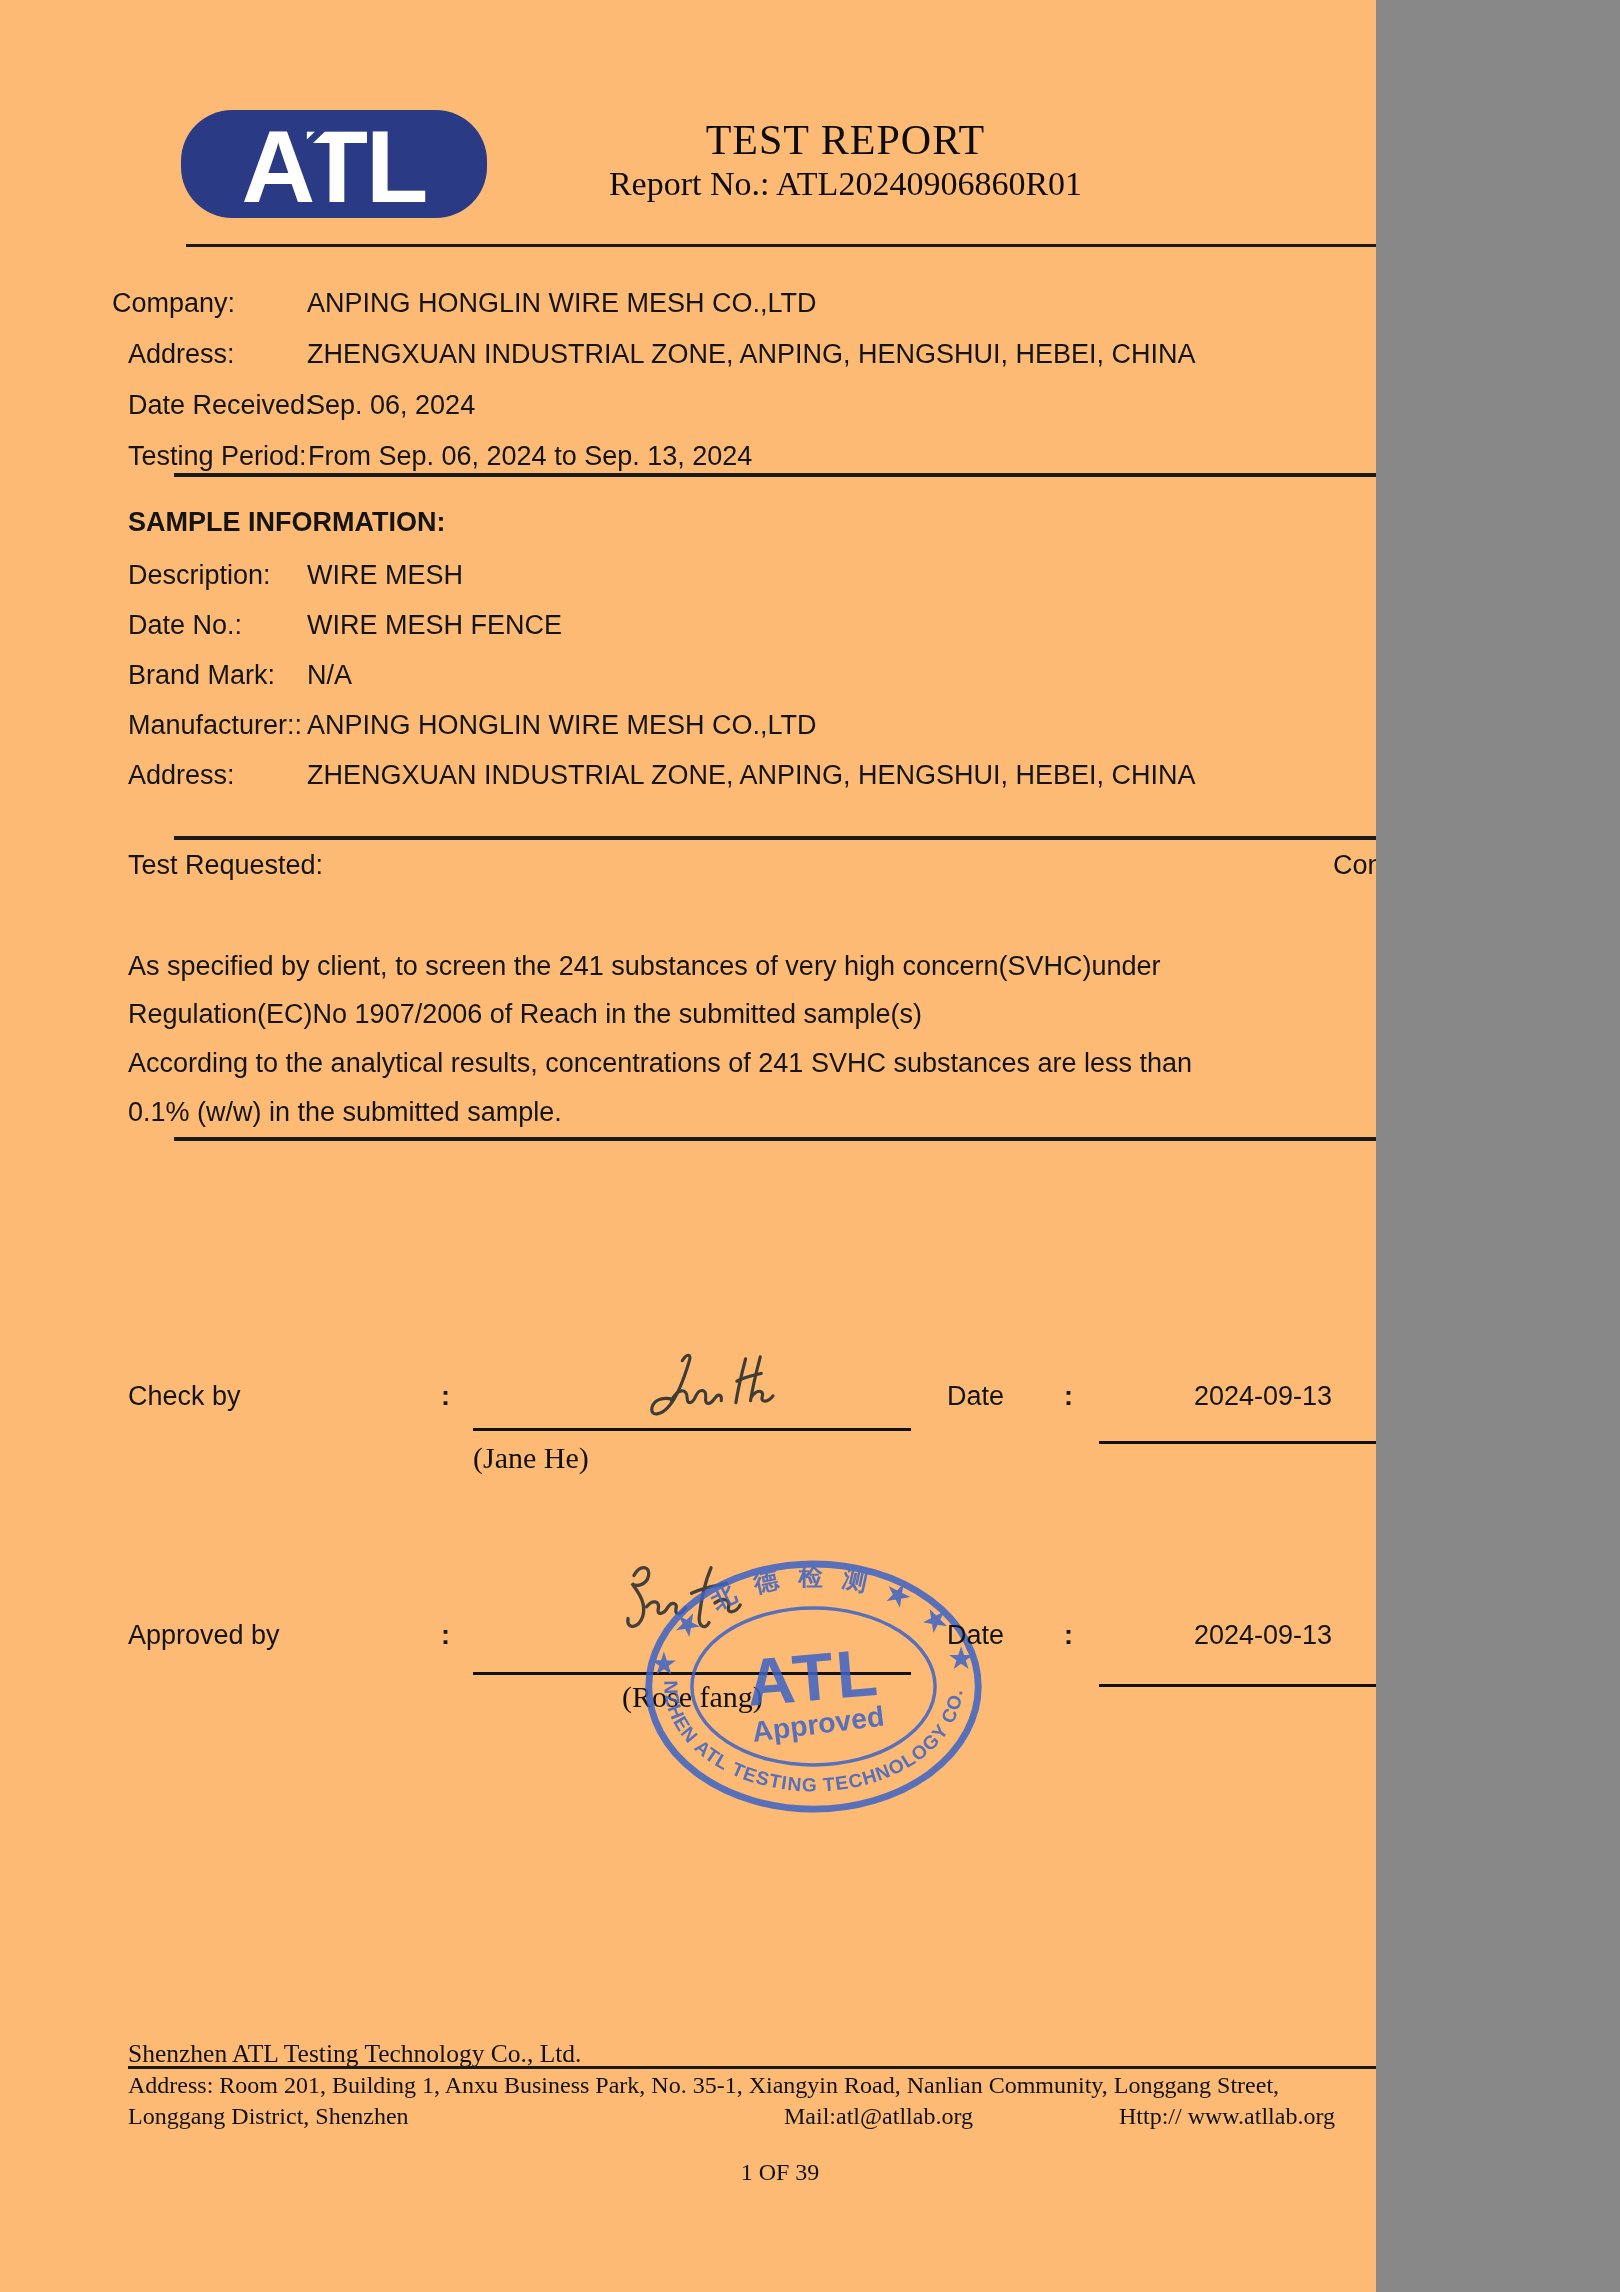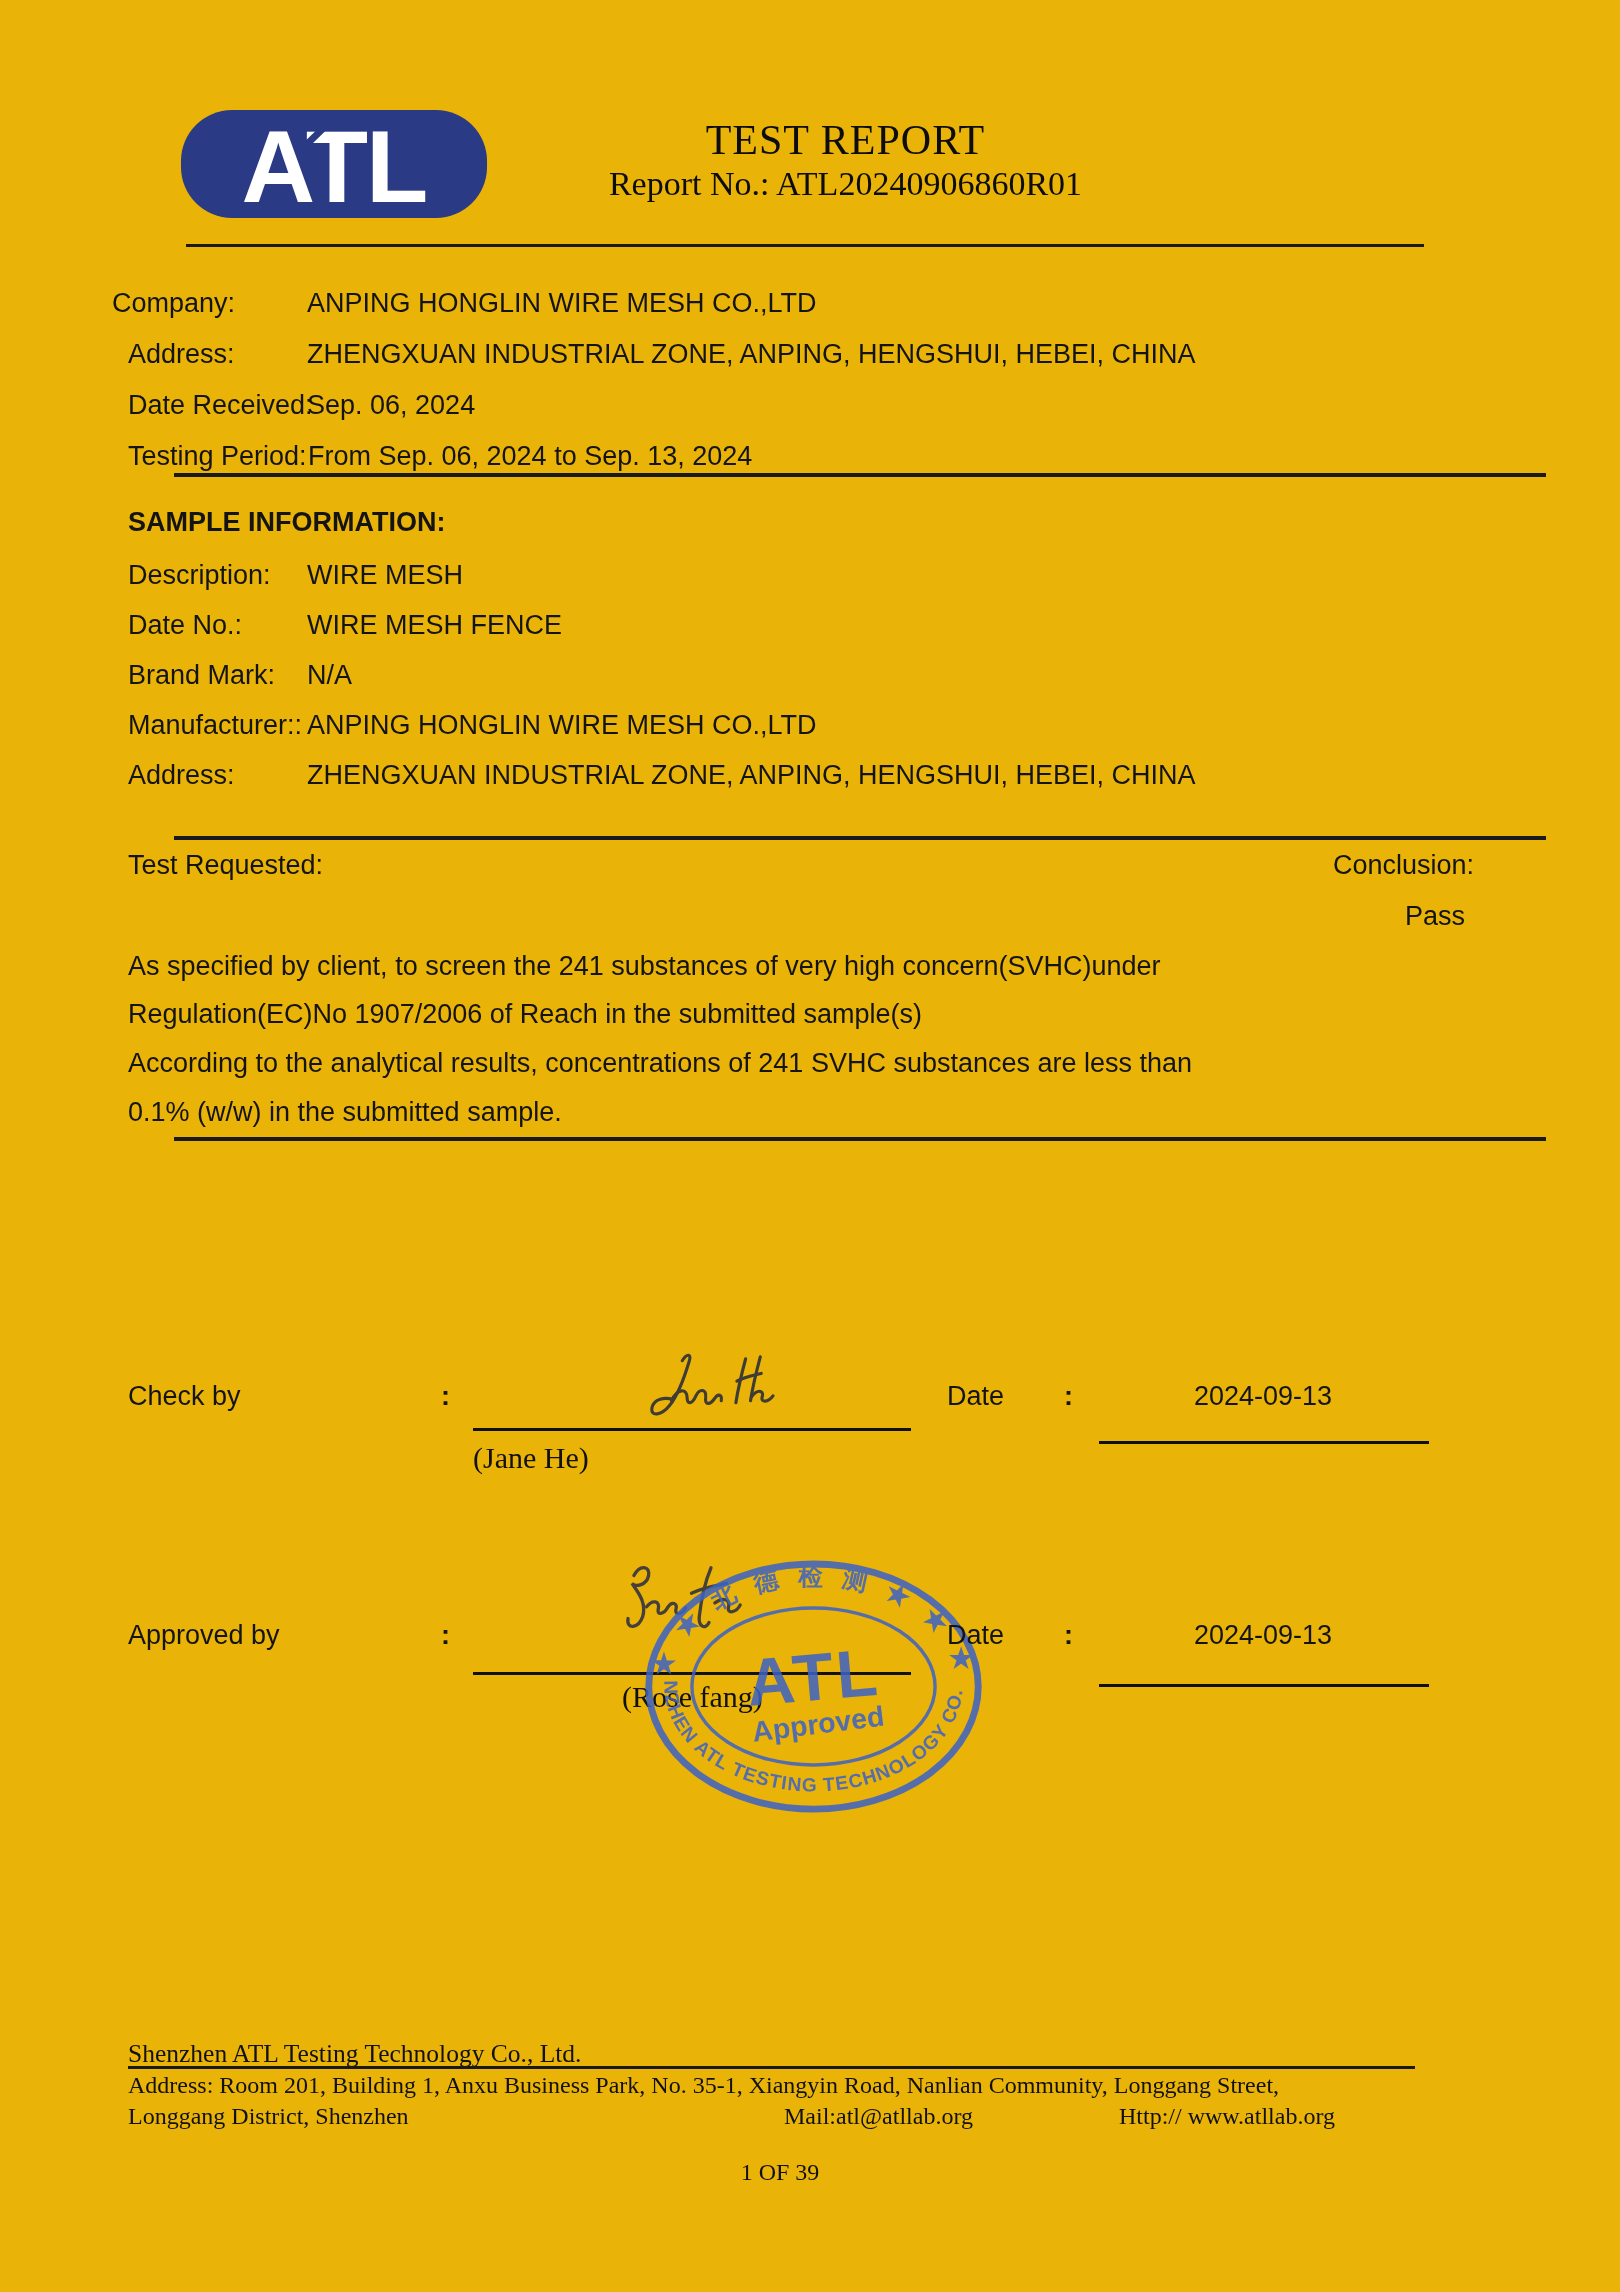--- a/index.html
+++ b/index.html
@@ -1,19 +1,19 @@
 <!DOCTYPE html>
 <html><head>
 <meta charset="utf-8">
 <style>
   html,body{margin:0;padding:0;background:#888;}
   .page{
     position:relative;
-    width:1620px;height:2293px;
-    background:#eab308;
+    width:1376px;height:2293px;
+    background:#fdba74;
     font-family:"Liberation Sans", sans-serif;
     color:#141414;
     overflow:hidden;
   }
   .abs{position:absolute;white-space:nowrap;}
   .t{font-size:27px;line-height:33px;color:#141414;}
   .bold{font-weight:bold;}
   .rule{position:absolute;background:#1a1a1a;}
   .title{font-family:"Liberation Serif", serif;font-size:42px;letter-spacing:1px;color:#0d0d0d;}
   .reportno{font-family:"Liberation Serif", serif;font-size:34px;color:#0d0d0d;}

